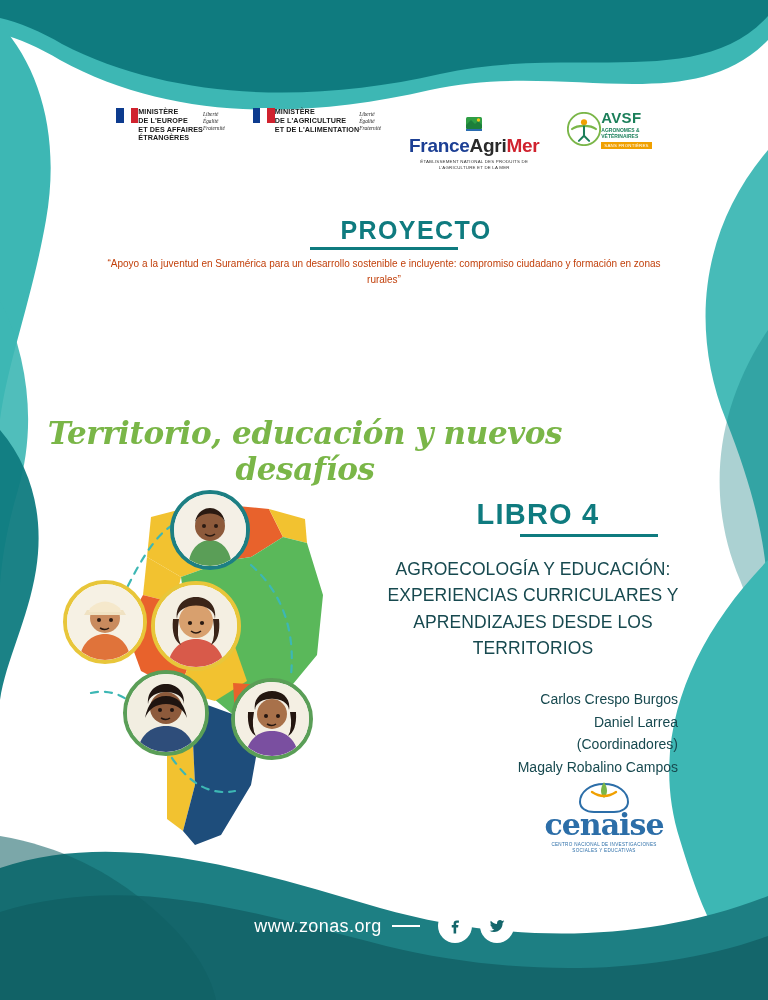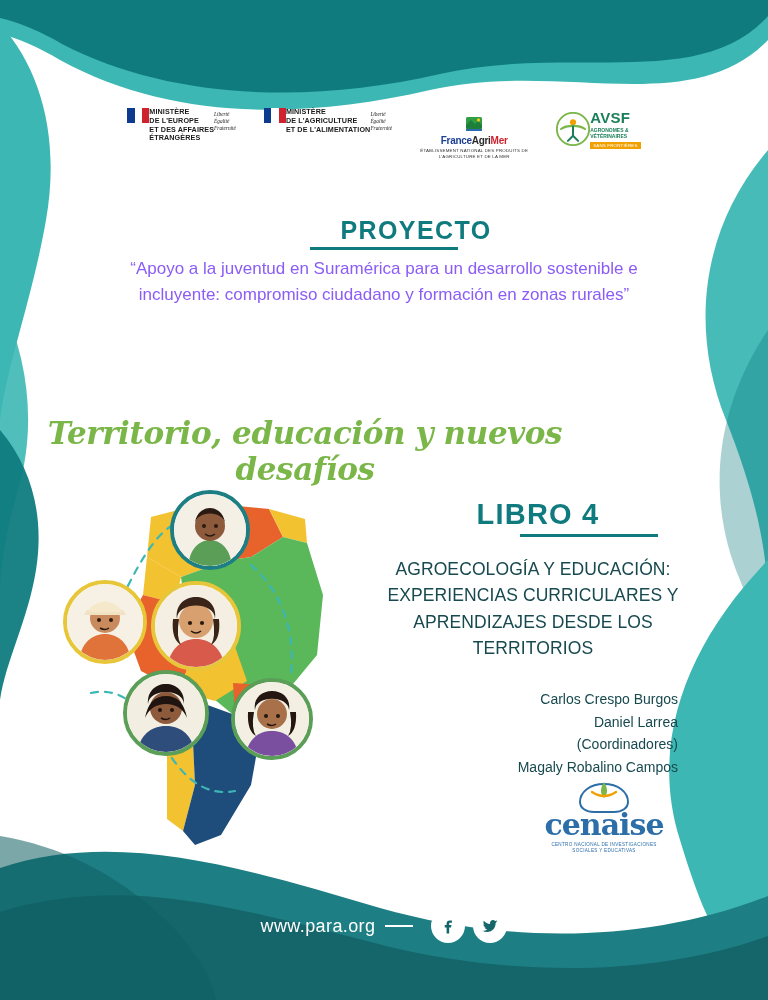--- a/index.html
+++ b/index.html
@@ -24,21 +24,21 @@
   .fr-flag i{flex:1;}
   .fr-flag .b{background:#0d3b8e;}
   .fr-flag .w{background:#ffffff;}
   .fr-flag .r{background:#d0222e;}
   .min-txt{font-size:7.2px;font-weight:bold;color:#1a1a1a;line-height:1.22;text-align:left;letter-spacing:.1px;}
   .devise{font-family:"Liberation Serif",serif;font-style:italic;font-size:5.3px;color:#1a1a1a;line-height:1.35;text-align:left;margin-top:3px;}
   .min-block{display:flex;flex-direction:row;align-items:flex-start;}
 
   .fam{display:flex;flex-direction:column;align-items:center;}
   .fam-top{display:flex;align-items:flex-end;gap:1px;}
-  .fam-word{font-size:10px;font-weight:bold;color:#2a2a2a;letter-spacing:-.3px;}
+  .fam-word{font-size:19px;font-weight:bold;color:#2a2a2a;letter-spacing:-.3px;}
   .fam-word .blue{color:#1c3f94;}
   .fam-word .red{color:#d0222e;}
   .fam-sub{font-size:4.4px;color:#333;letter-spacing:.2px;margin-top:2px;text-align:center;line-height:1.3;}
   .fam-icon{width:20px;height:20px;margin-bottom:1px;}
 
   .avsf{display:flex;align-items:center;}
   .avsf-mark{width:34px;height:34px;}
   .avsf-txt{display:flex;flex-direction:column;}
   .avsf-name{font-size:15px;font-weight:bold;color:#1b7f5a;line-height:1;letter-spacing:.3px;}
   .avsf-sub{font-size:5px;color:#1b7f5a;font-weight:bold;line-height:1.25;margin-top:2px;}
@@ -48,21 +48,21 @@
   .proyecto{
     position:absolute;top:216px;left:16px;width:768px;text-align:center;
     font-size:25px;font-weight:bold;color:#0f7b7f;letter-spacing:1.4px;padding-left:16px;
   }
   .proyecto-underline{
     position:absolute;top:247px;left:50%;transform:translateX(-50%);
     width:148px;height:2.5px;background:#0f7b7f;
   }
   .proyecto-sub{
     position:absolute;top:256px;left:96px;width:576px;text-align:center;
-    font-size:17px;color:#8b5cf6;line-height:1.55;font-weight:500;
+    font-size:10px;color:#c2410c;line-height:1.55;font-weight:500;
   }
 
   
   .title{
     position:absolute;top:325px;left:0;width:768px;text-align:center;
     font-family:"DejaVu Serif",serif;font-style:italic;font-weight:bold;
     font-size:72px;color:#7ab648;letter-spacing:-1px;line-height:1;
   }
   .subtitle{
     position:absolute;top:415px;left:0;width:610px;text-align:center;
@@ -337,21 +337,21 @@
       <path d="M58 12 q12 8 24 0" stroke="#f0a000" stroke-width="2.4" fill="none" stroke-linecap="round"></path>
     </svg>
     <div class="cen-word">cenaise</div>
     <div class="cen-sub">
       <div>CENTRO NACIONAL DE INVESTIGACIONES</div>
       <div>SOCIALES Y EDUCATIVAS</div>
     </div>
   </div>
 
   <div class="footer">
-    <span class="url">www.para.org</span>
+    <span class="url">www.zonas.org</span>
     <span class="dash"></span>
     <span class="soc">
       <svg width="20" height="20" viewBox="0 0 24 24" aria-hidden="true">
           <path d="M14.5 8.2h2.2V5.4h-2.6c-2.4 0-3.8 1.4-3.8 3.8v1.6H8.1v2.9h2.2V21h3.1v-7.3h2.3l.4-2.9h-2.7V9.6c0-.9.3-1.4 1.1-1.4Z" fill="#14666b"></path>
         </svg>
     </span>
     <span class="soc">
       <svg width="20" height="20" viewBox="0 0 24 24" aria-hidden="true">
           <path d="M21 6.4c-.7.3-1.4.5-2.1.6.8-.5 1.3-1.2 1.6-2-.7.4-1.5.7-2.3.9A3.6 3.6 0 0 0 12 8.7c0 .3 0 .6.1.8-3-.2-5.7-1.6-7.5-3.9-.3.6-.5 1.2-.5 1.9 0 1.2.6 2.3 1.6 3-.6 0-1.2-.2-1.7-.5 0 1.8 1.2 3.2 2.9 3.6-.3.1-.6.1-.9.1-.2 0-.4 0-.6-.1.4 1.5 1.8 2.5 3.4 2.5A7.2 7.2 0 0 1 3 17.6a10.2 10.2 0 0 0 5.5 1.6c6.6 0 10.2-5.5 10.2-10.2v-.5c.7-.5 1.3-1.2 1.8-1.9Z" fill="#14666b"></path>
         </svg>

